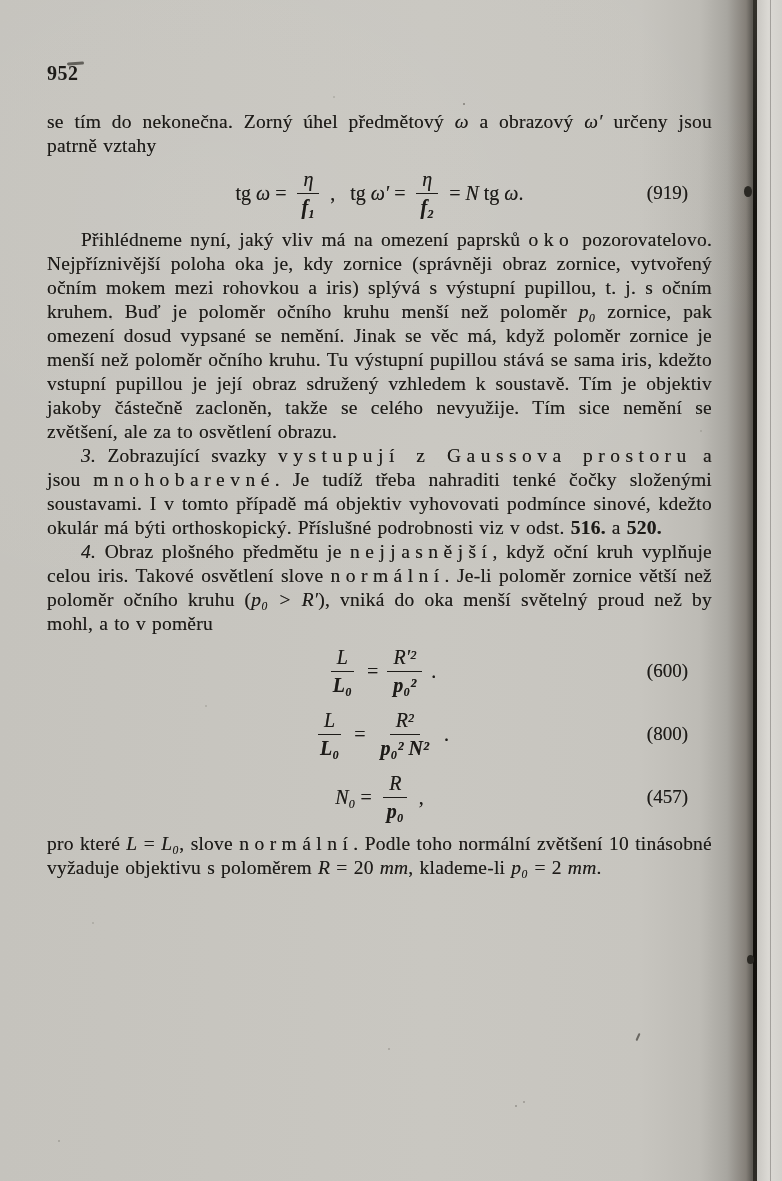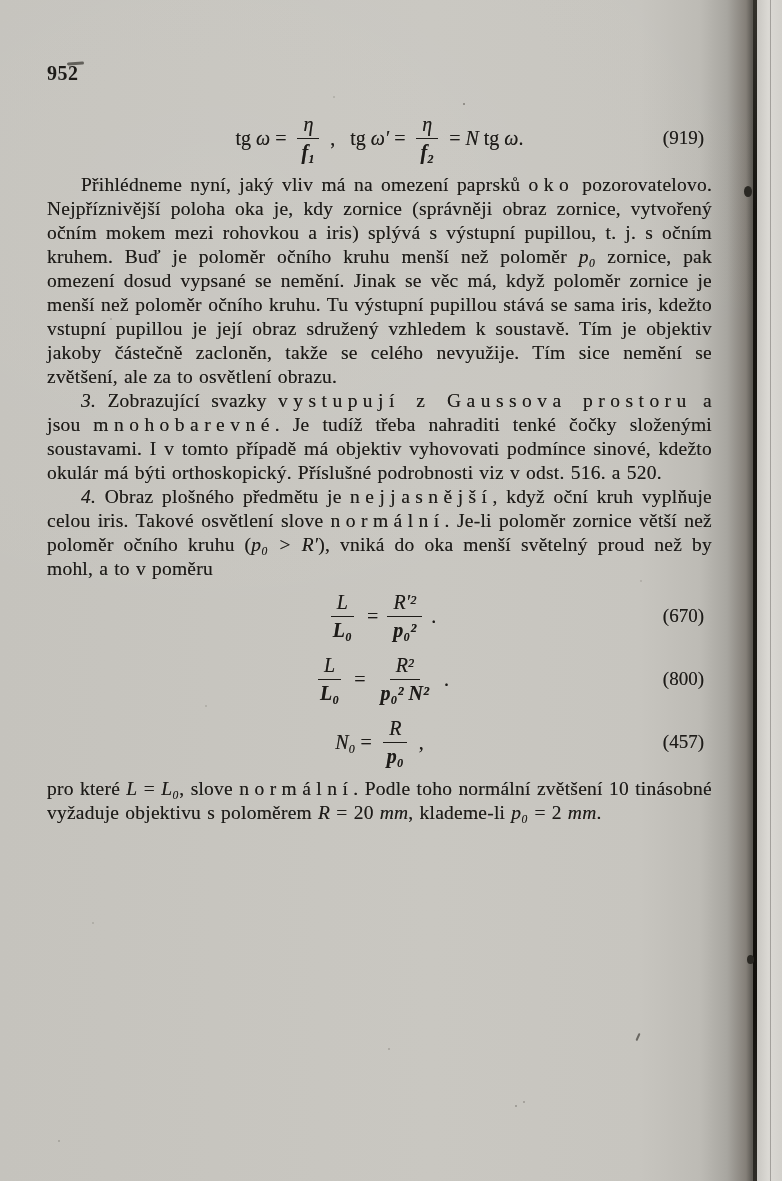--- a/index.html
+++ b/index.html
@@ -31,51 +31,52 @@
     background:rgba(43,41,36,.65);transform:rotate(-4deg);border-radius:2px;}
   .artifact-tick{position:absolute;left:637px;top:1033px;width:2px;height:8px;
     background:rgba(43,41,36,.6);transform:rotate(24deg);border-radius:1px;}
 
   .page-content{position:absolute;left:47px;top:44px;width:665px;margin-top:18px;}
   .page-number{font-size:20px;font-weight:bold;letter-spacing:.5px;margin:0 0 25px 0;}
   .para{margin:0;font-size:19.5px;line-height:24px;text-align:justify;
     letter-spacing:.012em;word-spacing:.05em;text-shadow:0 0 .4px rgba(29,27,24,.55);}
   .para.ind{text-indent:34px;}
   .it{font-style:italic;}
-  .b{font-weight:normal;}
+  .b{font-weight:bold;}
   .sp{letter-spacing:.28em;}
   .eq{position:relative;display:flex;justify-content:center;align-items:center;
     margin:7px 0;min-height:56px;font-size:20px;text-shadow:0 0 .4px rgba(29,27,24,.55);}
   .eq-body{display:inline-flex;align-items:center;white-space:pre;text-align:center;}
-  .eq-num{position:absolute;right:8px;top:50%;transform:translateY(-50%);font-size:19px;}
+  .eq-num{position:absolute;right:24px;top:50%;transform:translateY(-50%);font-size:19px;}
   .frac{display:inline-flex;flex-direction:column;align-items:center;margin:0 4px;line-height:1.12;}
   .fnum{font-style:italic;border-bottom:1.5px solid #1d1b18;padding:0 6px 2px;}
   .fden{font-style:italic;padding:2px 6px 0;font-weight:bold;}
 </style>
 </head>
 <body>
 
 <div class="scan">
   <div class="speckles"></div>
   <div class="artifact-dash"></div>
   <div class="artifact-tick"></div>
 
   <div class="page-content">
     <p class="page-number">952</p>
     <div>
+        <p class="para"><span>se tím do nekonečna. Zorný úhel předmětový </span><span class="it">ω</span><span> a obrazový </span><span class="it">ω′</span><span> určeny jsou patrně vztahy</span></p>
         <div class="eq">
           <span class="eq-body"><span>tg </span><span class="it">ω</span><span> = </span><span class="frac"><span class="fnum">η</span><span class="fden">f₁</span></span><span> ,   tg </span><span class="it">ω′</span><span> = </span><span class="frac"><span class="fnum">η</span><span class="fden">f₂</span></span><span> = </span><span class="it">N</span><span> tg </span><span class="it">ω</span><span>.</span></span>
           <span class="eq-num">(919)</span>
         </div>
         <p class="para ind"><span>Přihlédneme nyní, jaký vliv má na omezení paprsků </span><span class="sp">oko</span><span> pozorovatelovo. Nejpříznivější poloha oka je, kdy zornice (správněji obraz zornice, vytvořený očním mokem mezi rohovkou a iris) splývá s výstupní pupillou, t. j. s očním kruhem. Buď je poloměr očního kruhu menší než poloměr </span><span class="it">p₀</span><span> zornice, pak omezení dosud vypsané se nemění. Jinak se věc má, když poloměr zornice je menší než poloměr očního kruhu. Tu výstupní pupillou stává se sama iris, kdežto vstupní pupillou je její obraz sdružený vzhledem k soustavě. Tím je objektiv jakoby částečně zacloněn, takže se celého nevyužije. Tím sice nemění se zvětšení, ale za to osvětlení obrazu.</span></p>
         <p class="para ind"><span class="it">3.</span><span> Zobrazující svazky </span><span class="sp">vystupují z Gaussova prostoru</span><span> a jsou </span><span class="sp">mnohobarevné</span><span>. Je tudíž třeba nahraditi tenké čočky složenými soustavami. I v tomto případě má objektiv vyhovovati podmínce sinové, kdežto okulár má býti orthoskopický. Příslušné podrobnosti viz v odst. </span><span class="b">516.</span><span> a </span><span class="b">520.</span></p>
         <p class="para ind"><span class="it">4.</span><span> Obraz plošného předmětu je </span><span class="sp">nejjasnější</span><span>, když oční kruh vyplňuje celou iris. Takové osvětlení slove </span><span class="sp">normální</span><span>. Je-li poloměr zornice větší než poloměr očního kruhu (</span><span class="it">p₀ &gt; R′</span><span>), vniká do oka menší světelný proud než by mohl, a to v poměru</span></p>
         <div class="eq">
           <span class="eq-body"><span class="frac"><span class="fnum">L</span><span class="fden">L₀</span></span><span> = </span><span class="frac"><span class="fnum">R′²</span><span class="fden">p₀²</span></span><span> .</span></span>
-          <span class="eq-num">(670)</span>
+          <span class="eq-num">(600)</span>
         </div>
         <div class="eq">
           <span class="eq-body"><span class="frac"><span class="fnum">L</span><span class="fden">L₀</span></span><span> = </span><span class="frac"><span class="fnum">R²</span><span class="fden">p₀² N²</span></span><span> .</span></span>
           <span class="eq-num">(800)</span>
         </div>
         <div class="eq">
           <span class="eq-body"><span class="it">N₀</span><span> = </span><span class="frac"><span class="fnum">R</span><span class="fden">p₀</span></span><span> ,</span></span>
           <span class="eq-num">(457)</span>
         </div>
         <p class="para"><span>pro které </span><span class="it">L</span><span> = </span><span class="it">L₀</span><span>, slove </span><span class="sp">normální</span><span>. Podle toho normální zvětšení 10 tinásobné vyžaduje objektivu s poloměrem </span><span class="it">R</span><span> = 20 </span><span class="it">mm</span><span>, klademe-li </span><span class="it">p₀</span><span> = 2 </span><span class="it">mm</span><span>.</span></p>

